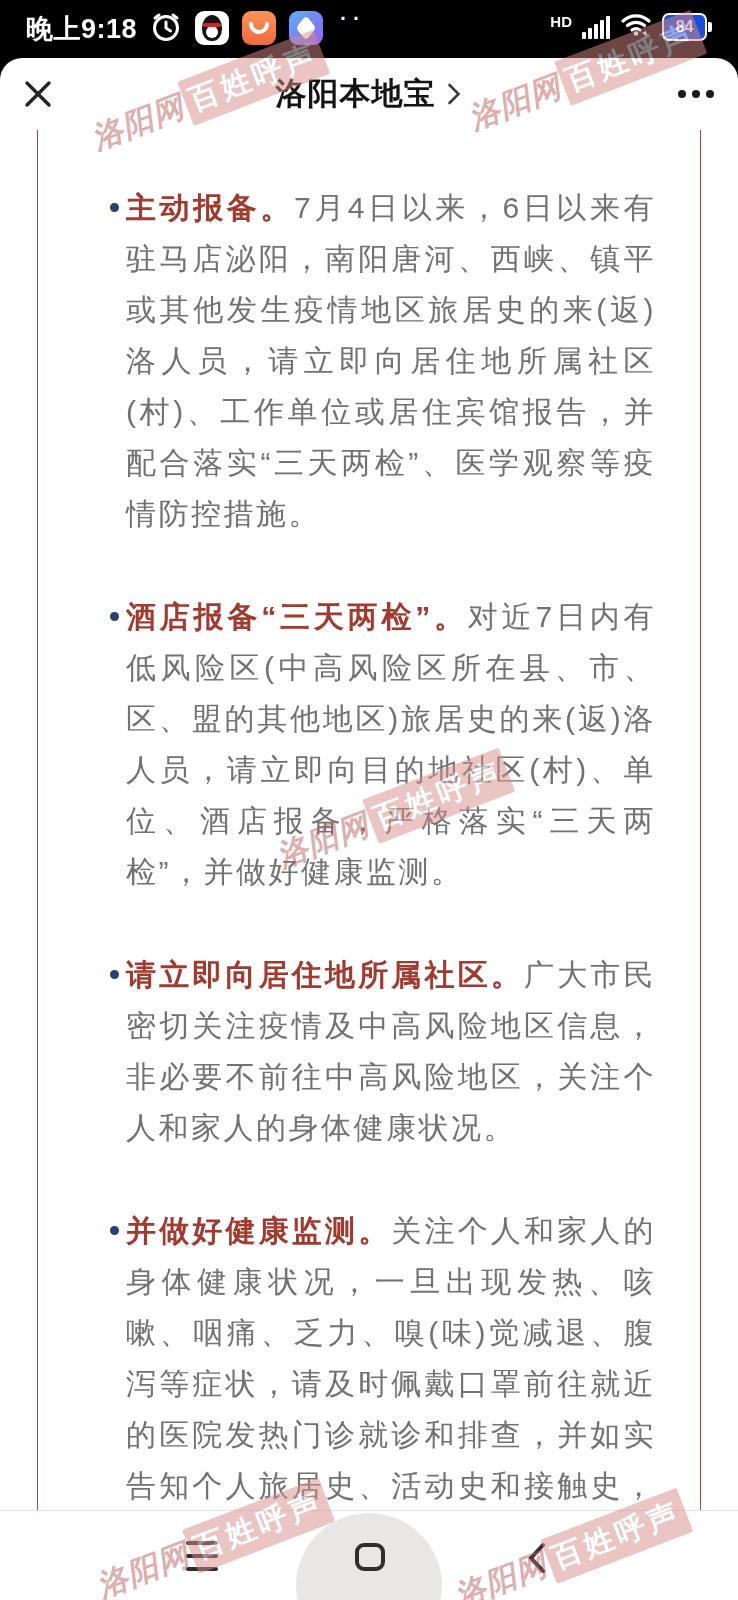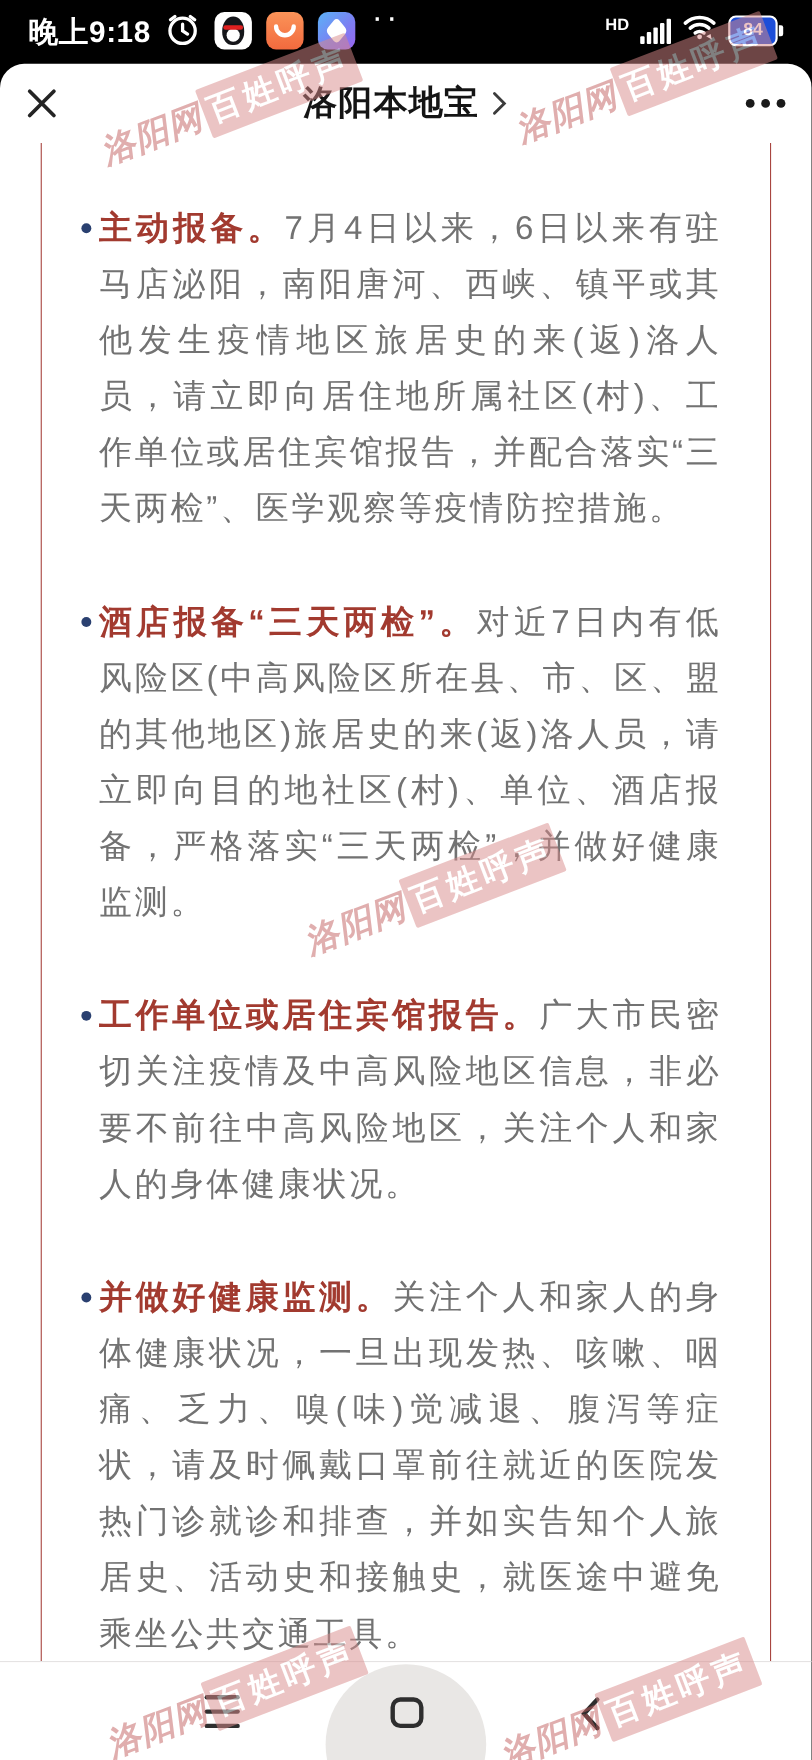--- a/index.html
+++ b/index.html
@@ -45,21 +45,21 @@
   .title-wrap{position:absolute;left:50%;transform:translateX(-50%);top:0;height:72px;
               display:flex;align-items:center;gap:10px;cursor:pointer;}
   .nav-title{font-size:31px;font-weight:600;color:#141414;letter-spacing:1px;white-space:nowrap;}
   .menu-dots{position:absolute;right:24px;top:26px;display:flex;gap:6px;align-items:center;
              height:20px;cursor:pointer;}
   .menu-dots i{width:8px;height:8px;border-radius:50%;background:#1a1a1a;display:block;}
 
   
   .article{position:absolute;top:72px;left:37px;width:664px;height:1380px;
            border-left:1px solid #a84540;border-right:1px solid #a84540;
-           padding:52px 44px 0 52px;box-sizing:border-box;overflow:hidden;}
+           padding:52px 44px 0 88px;box-sizing:border-box;overflow:hidden;}
   .para{position:relative;font-size:30px;line-height:51px;letter-spacing:2.5px;color:#727272;
         text-align:justify;text-justify:inter-ideograph;margin-bottom:52px;font-weight:500;}
   .para .lead{color:#a23a2f;font-weight:700;}
   .bullet{position:absolute;left:-16px;top:21px;width:9px;height:9px;border-radius:50%;
           background:#2a4070;}
   .hairline{position:absolute;left:0;right:0;top:1452px;height:1px;background:#e5e3e3;}
 
   
   .nav-home-circle{position:absolute;left:296px;top:1455px;width:146px;height:146px;
                    border-radius:50%;background:#e9e7e5;}
@@ -157,21 +157,21 @@
       <div class="para">
         <span class="bullet"></span>
         <span class="lead">主动报备。</span><span class="body">7月4日以来，6日以来有驻马店泌阳，南阳唐河、西峡、镇平或其他发生疫情地区旅居史的来(返)洛人员，请立即向居住地所属社区(村)、工作单位或居住宾馆报告，并配合落实“三天两检”、医学观察等疫情防控措施。</span>
       </div>
       <div class="para">
         <span class="bullet"></span>
         <span class="lead">酒店报备“三天两检”。</span><span class="body">对近7日内有低风险区(中高风险区所在县、市、区、盟的其他地区)旅居史的来(返)洛人员，请立即向目的地社区(村)、单位、酒店报备，严格落实“三天两检”，并做好健康监测。</span>
       </div>
       <div class="para">
         <span class="bullet"></span>
-        <span class="lead">工作单位或居住宾馆报告。</span><span class="body">广大市民密切关注疫情及中高风险地区信息，非必要不前往中高风险地区，关注个人和家人的身体健康状况。</span>
+        <span class="lead">请立即向居住地所属社区。</span><span class="body">广大市民密切关注疫情及中高风险地区信息，非必要不前往中高风险地区，关注个人和家人的身体健康状况。</span>
       </div>
       <div class="para">
         <span class="bullet"></span>
         <span class="lead">并做好健康监测。</span><span class="body">关注个人和家人的身体健康状况，一旦出现发热、咳嗽、咽痛、乏力、嗅(味)觉减退、腹泻等症状，请及时佩戴口罩前往就近的医院发热门诊就诊和排查，并如实告知个人旅居史、活动史和接触史，就医途中避免乘坐公共交通工具。</span>
       </div>
     </div>
 
     <div class="hairline"></div>
 
     <div class="nav-home-circle"></div>

